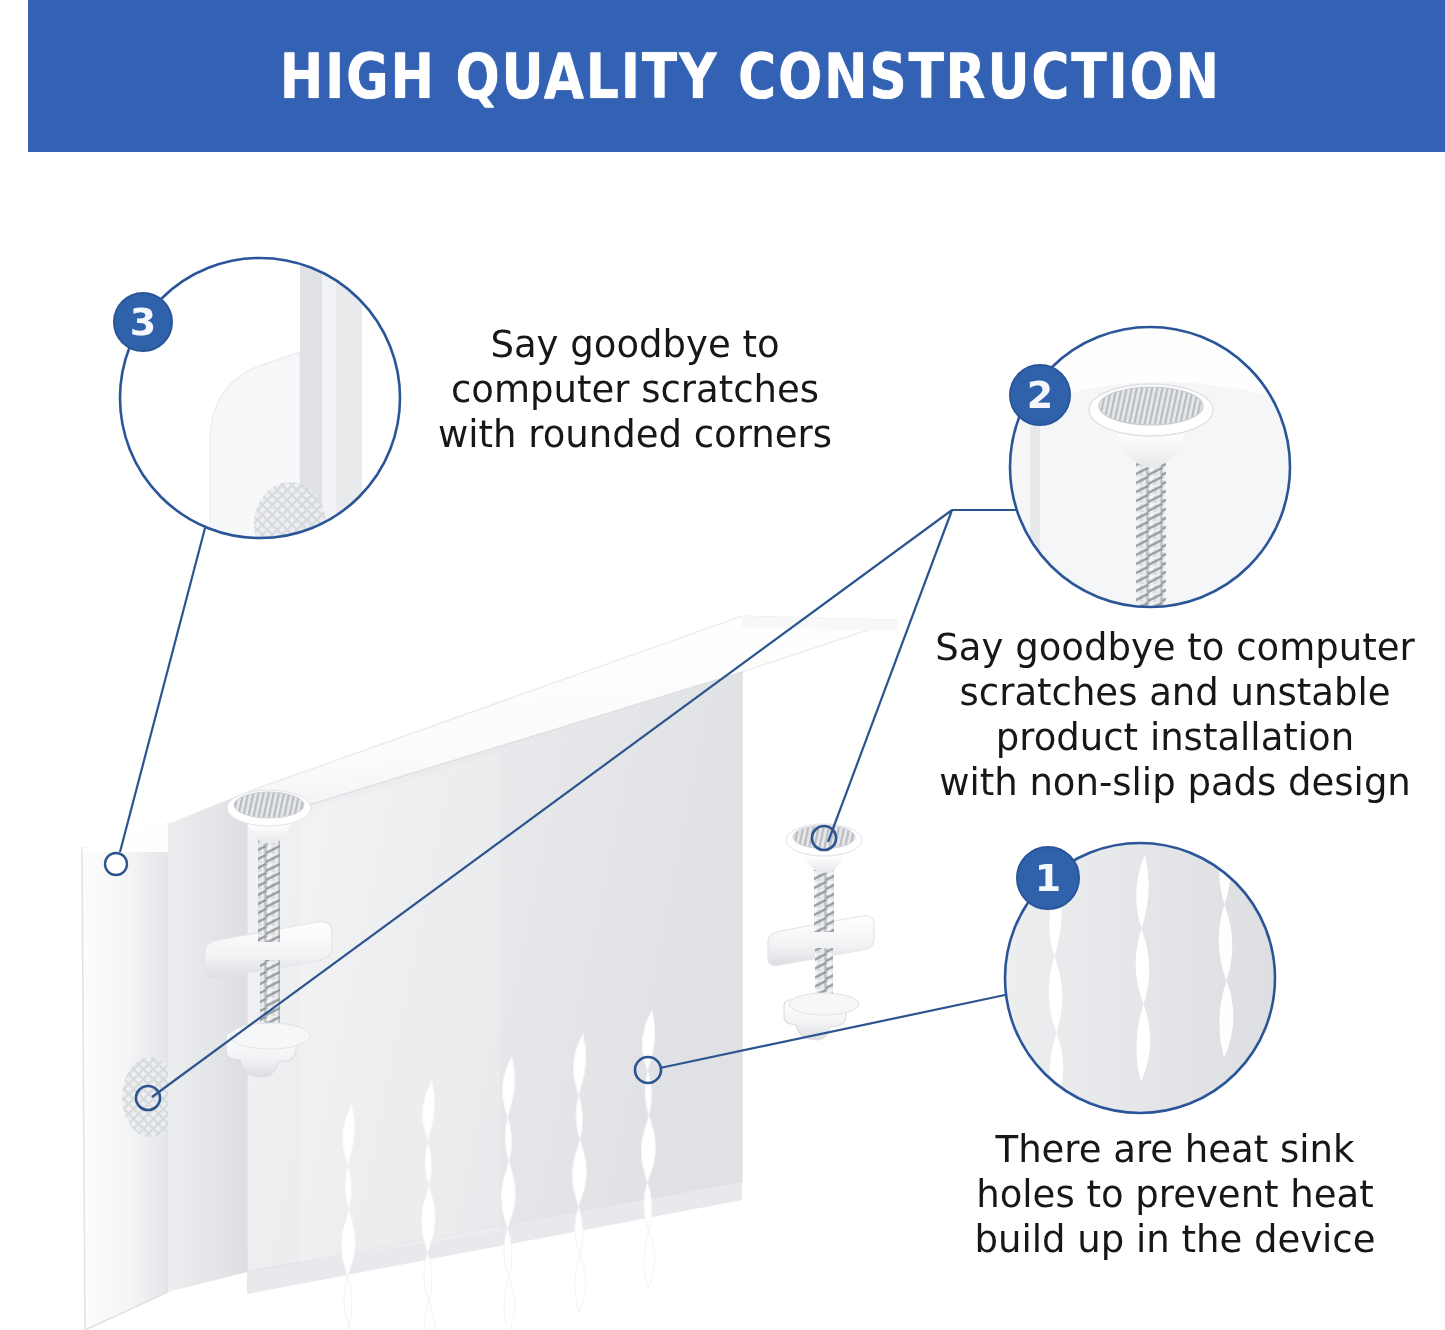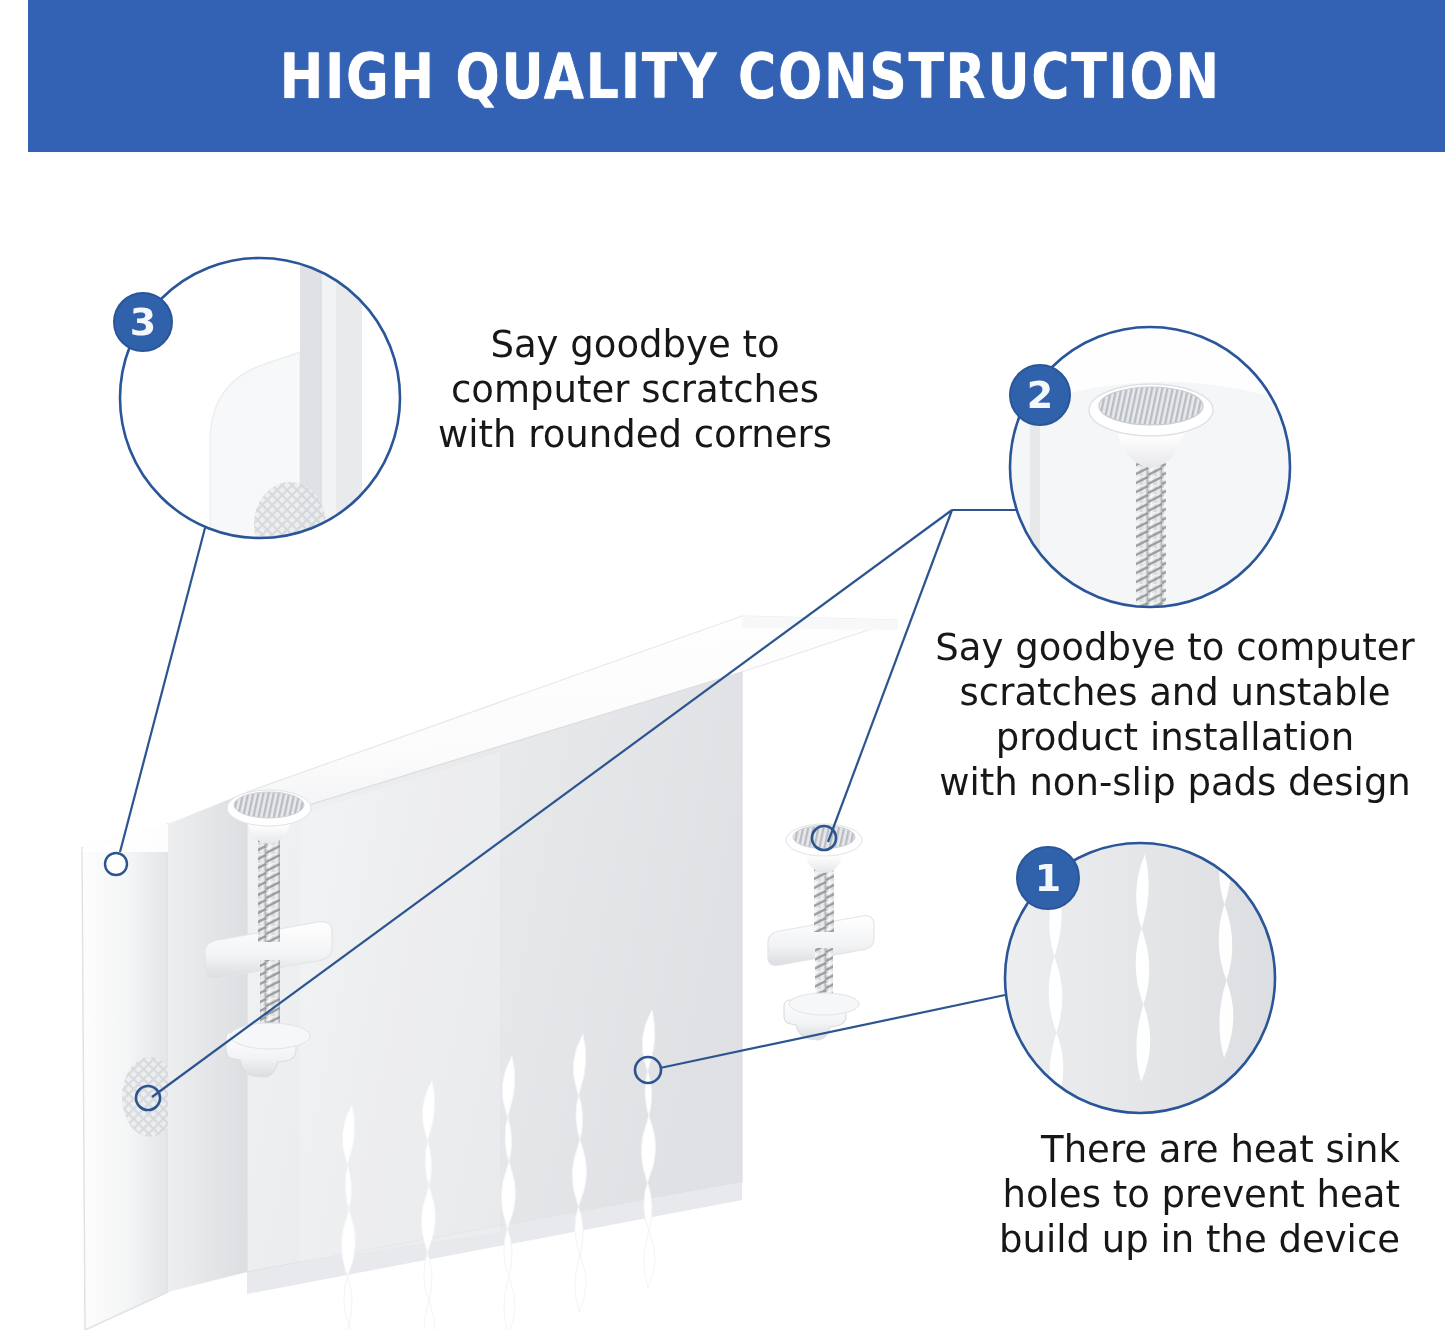--- a/index.html
+++ b/index.html
@@ -35,21 +35,21 @@
   
   .callout-text{
     position:absolute;
     font-family:"DejaVu Sans", sans-serif;
     color:#17171a;
     line-height:1.22;
     white-space:pre-line;
   }
   #txt3{ left:415px; top:170px; width:440px; font-size:37px; text-align:center; }
   #txt2{ left:915px; top:473px; width:520px; font-size:37px; text-align:center; }
-  #txt1{ left:950px; top:975px; width:450px; font-size:37px; text-align:right; }
+  #txt1{ left:950px; top:975px; width:450px; font-size:37px; text-align:center; }
 
   
   .badge{
     position:absolute; border-radius:50%;
     background:#2f62ab;
     border:2px solid #2a5699;
     display:flex; align-items:center; justify-content:center;
     color:#f4f8fc;
     font-family:"DejaVu Sans", sans-serif;
     font-weight:bold;

